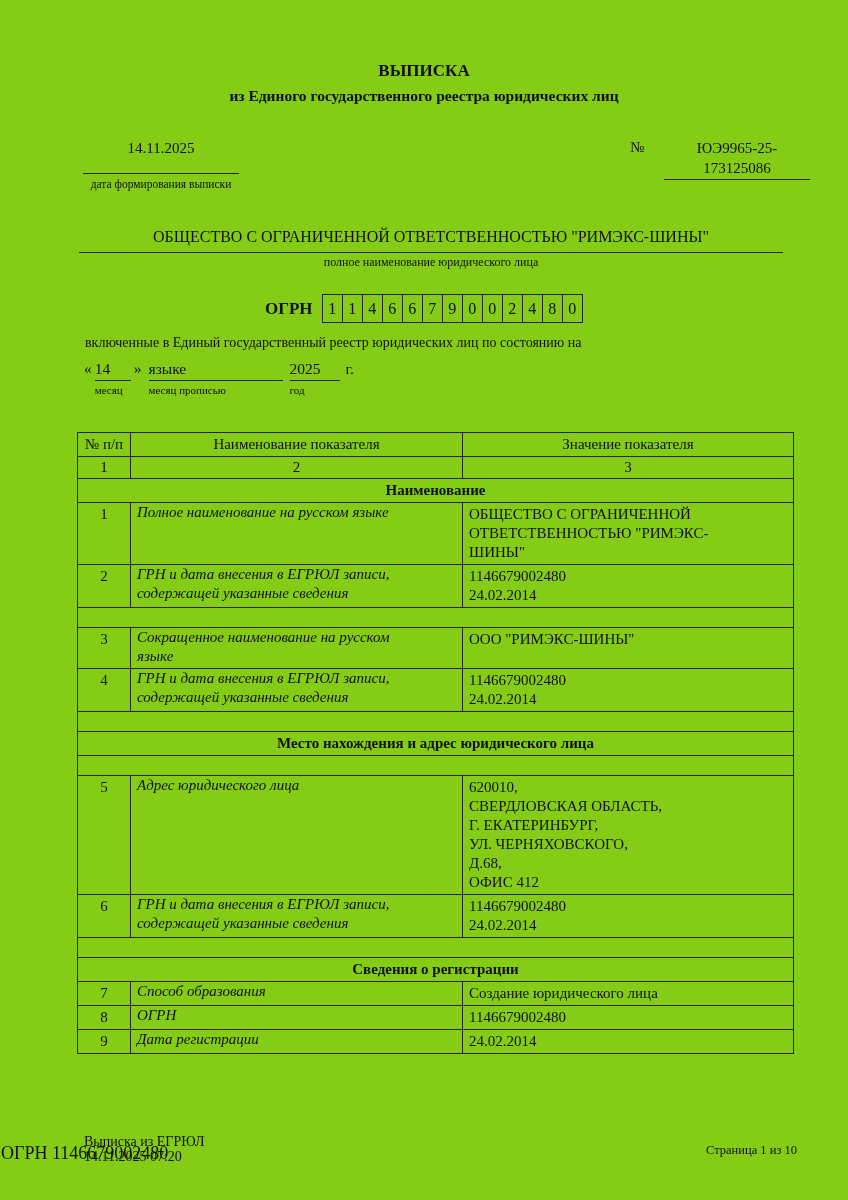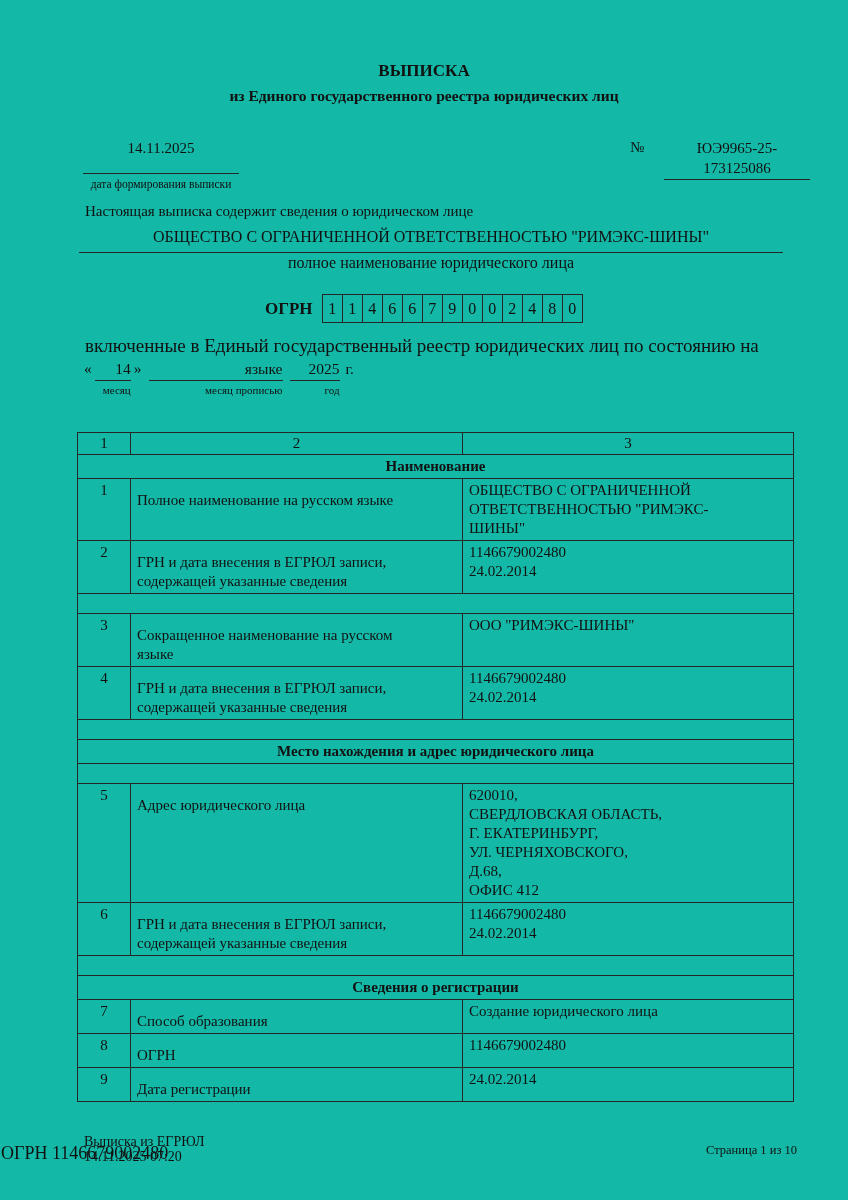--- a/index.html
+++ b/index.html
@@ -1,63 +1,63 @@
 <!DOCTYPE html>
 <html lang="ru"><head>
 <meta charset="utf-8">
 <style>
   html,body{margin:0;padding:0;background:#ffffff;}
   .page{
-    position:relative;width:848px;height:1200px;background:#14b8a6;
+    position:relative;width:848px;height:1200px;background:#84cc16;
     font-family:"Liberation Serif","DejaVu Serif",serif;color:#111;
     overflow:hidden;
   }
   .abs{position:absolute;}
   
   .doc-title{top:61px;left:0;width:100%;text-align:center;font-size:17px;font-weight:bold;}
   .doc-subtitle{top:87px;left:0;width:100%;text-align:center;font-size:15.5px;font-weight:bold;}
   .date-block{top:138px;left:83px;width:156px;text-align:center;}
   .date-block .val{font-size:15px;line-height:20px;padding-bottom:15px;border-bottom:1.5px solid #262626;}
   .date-block .lbl{font-size:11.5px;line-height:14px;padding-top:3px;}
   .num-sign{top:139px;left:630px;font-size:15px;}
   .num-block{top:138px;left:664px;width:146px;text-align:center;}
   .num-block .val{font-size:15px;line-height:20px;}
   .num-block .ul{border-bottom:1.5px solid #262626;height:0;margin-top:1px;}
   .intro{top:203px;left:85px;font-size:15px;}
   .company-block{top:224px;left:79px;width:704px;text-align:center;}
   .company-block .name{font-size:16px;line-height:26px;padding-bottom:2px;border-bottom:1.5px solid #262626;}
-  .company-block .lbl{font-size:16px;line-height:15px;padding-top:2px;}
+  .company-block .lbl{font-size:12px;line-height:15px;padding-top:2px;}
   
   .ogrn-row{top:294px;left:0;width:100%;display:flex;justify-content:center;align-items:center;}
   .ogrn-row .ogrn-label{font-size:17px;font-weight:bold;margin-right:9px;}
   .ogrn-boxes{display:flex;}
   .digit-box{
     width:19.5px;height:27px;border:1.5px solid #262626;margin-left:-1.5px;
     display:flex;align-items:center;justify-content:center;font-size:16px;
   }
   .digit-box:first-child{margin-left:0;}
-  .included{top:335px;left:85px;font-size:19px;}
+  .included{top:335px;left:85px;font-size:14px;}
   
   .date-words{top:359px;left:81px;display:flex;align-items:flex-start;font-size:15.5px;}
   .date-words .q{line-height:20px;padding:0 3px;}
-  .dw-field{text-align:right;}
+  .dw-field{text-align:left;}
   .dw-field .val{font-size:15.5px;line-height:20px;padding-bottom:1px;border-bottom:1.5px solid #262626;}
   .dw-field .lbl{font-size:11px;line-height:13px;padding-top:3px;}
   .dw-day{width:36px;}
   .dw-month{width:134px;margin-left:4px;}
   .dw-year{width:50px;margin-left:7px;}
   .dw-suffix{line-height:20px;margin-left:6px;}
   
   .tbl-wrap{top:432px;left:77px;width:716px;}
   table.indicators{border-collapse:collapse;width:716px;table-layout:fixed;font-size:15px;}
   table.indicators td{border:1.5px solid #262626;vertical-align:top;line-height:19px;}
   td.hdr{ text-align:center;padding:2px 1px;}
   td.colnum{text-align:center;padding:1px;}
   td.c-num{text-align:center;padding:2px 1px;}
-  td.c-name{padding:12px 4px 2px 6px;white-space:pre-line;}
+  td.c-name{padding:0 4px 2px 6px;white-space:pre-line;font-style:italic;}
   td.c-val{padding:2px 4px 2px 6px;white-space:pre-line;}
   tr.section td{font-weight:bold;text-align:center;padding:2px;margin-top:36px;}
   tr.spacer td{height:19px;padding:0;}
   
   .footer-left{top:1135px;left:84px;font-size:14px;line-height:14.5px;}
   .footer-center{top:1143px;left:1px;width:100%;text-align:left;font-size:18px;}
   .footer-right{top:1143px;right:51px;font-size:12.5px;}
 </style>
 </head>
 <body>
@@ -72,21 +72,20 @@
     <div class="lbl">дата формирования выписки</div>
   </div>
 
   <div class="abs num-sign">№</div>
   <div class="abs num-block">
     <div class="val">ЮЭ9965-25-</div>
     <div class="val">173125086</div>
     <div class="ul"></div>
   </div>
 
-  <div class="abs intro">Настоящая выписка содержит сведения о юридическом лице</div>
 
   <div class="abs company-block">
     <div class="name">ОБЩЕСТВО С ОГРАНИЧЕННОЙ ОТВЕТСТВЕННОСТЬЮ "РИМЭКС-ШИНЫ"</div>
     <div class="lbl">полное наименование юридического лица</div>
   </div>
 
   <div class="abs ogrn-row">
     <span class="ogrn-label">ОГРН</span>
     <span class="ogrn-boxes">
         <span class="digit-box">1</span>
@@ -127,20 +126,25 @@
 
   <div class="abs tbl-wrap">
     <table class="indicators">
       <colgroup>
           <col style="width:53px">
           <col style="width:332px">
           <col style="width:331px">
         </colgroup>
       <thead>
           <tr>
+            <td class="hdr">№ п/п</td>
+            <td class="hdr">Наименование показателя</td>
+            <td class="hdr">Значение показателя</td>
+          </tr>
+          <tr>
             <td class="colnum">1</td>
             <td class="colnum">2</td>
             <td class="colnum">3</td>
           </tr>
         </thead>
       <tbody>
           <tr class="section">
             <td colspan="3">Наименование</td>
           </tr>
           <tr>

